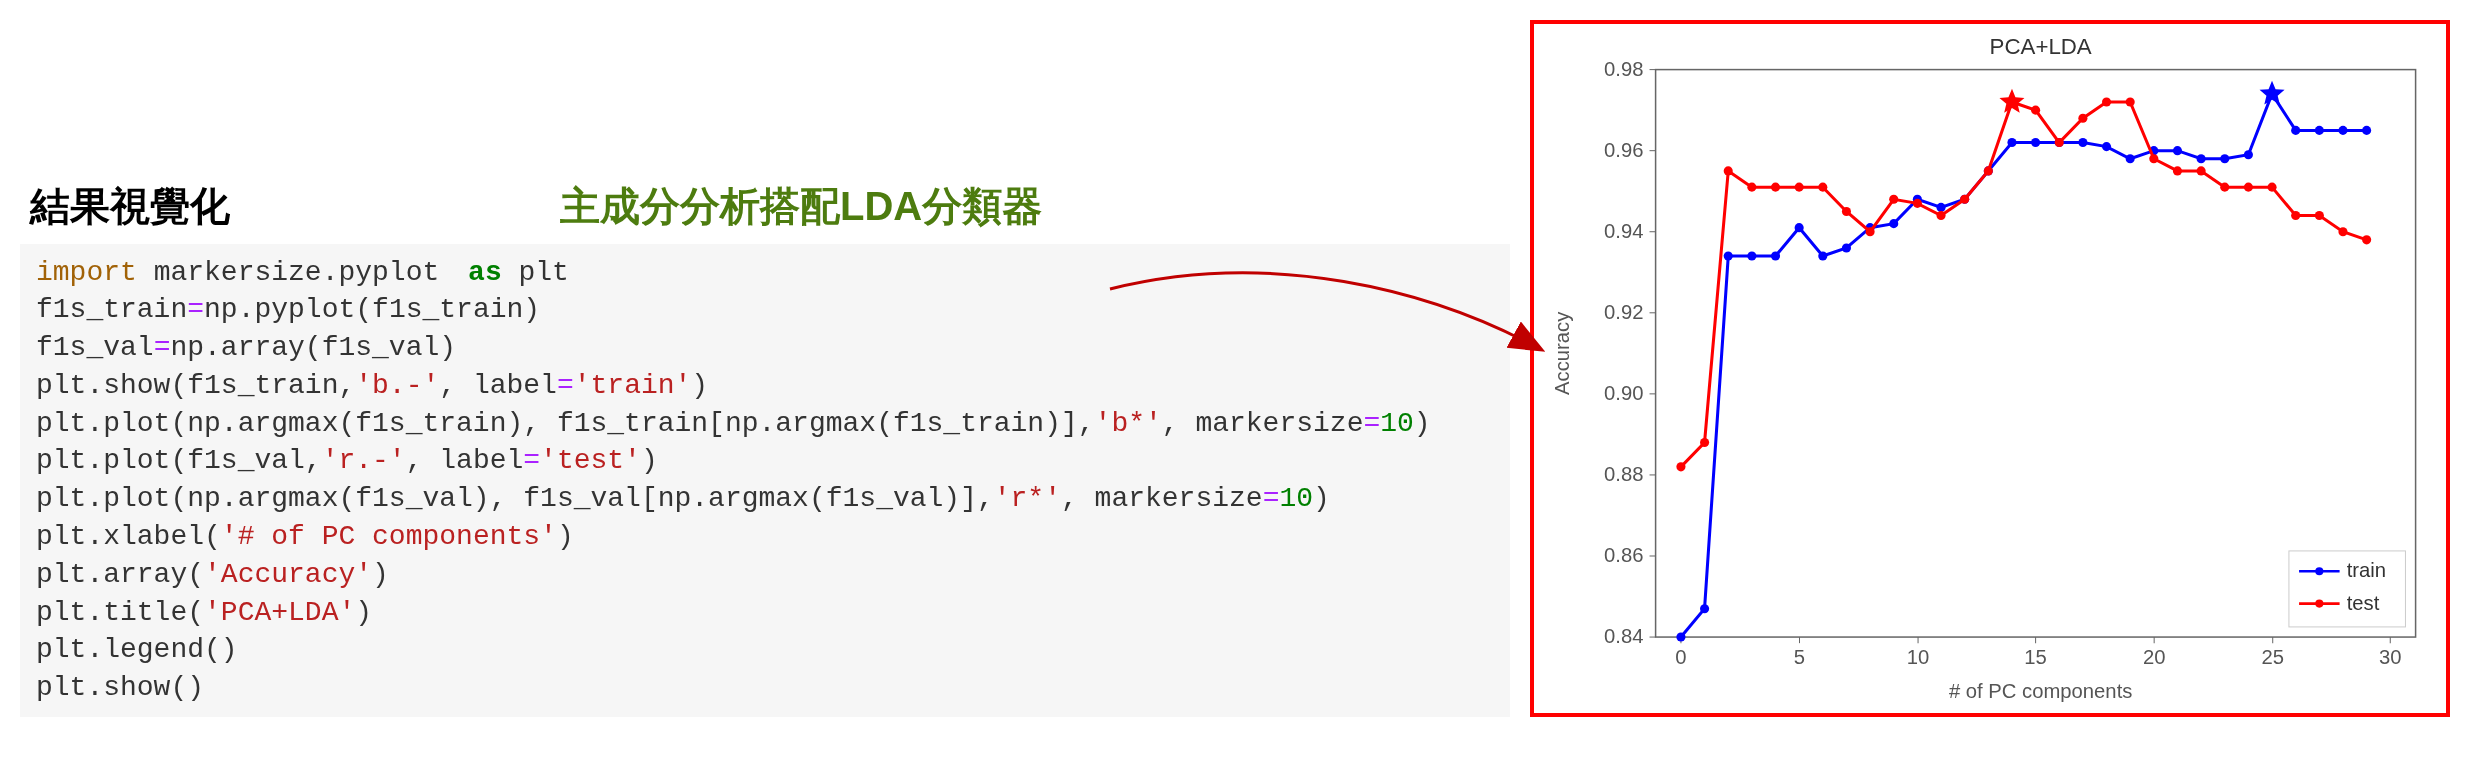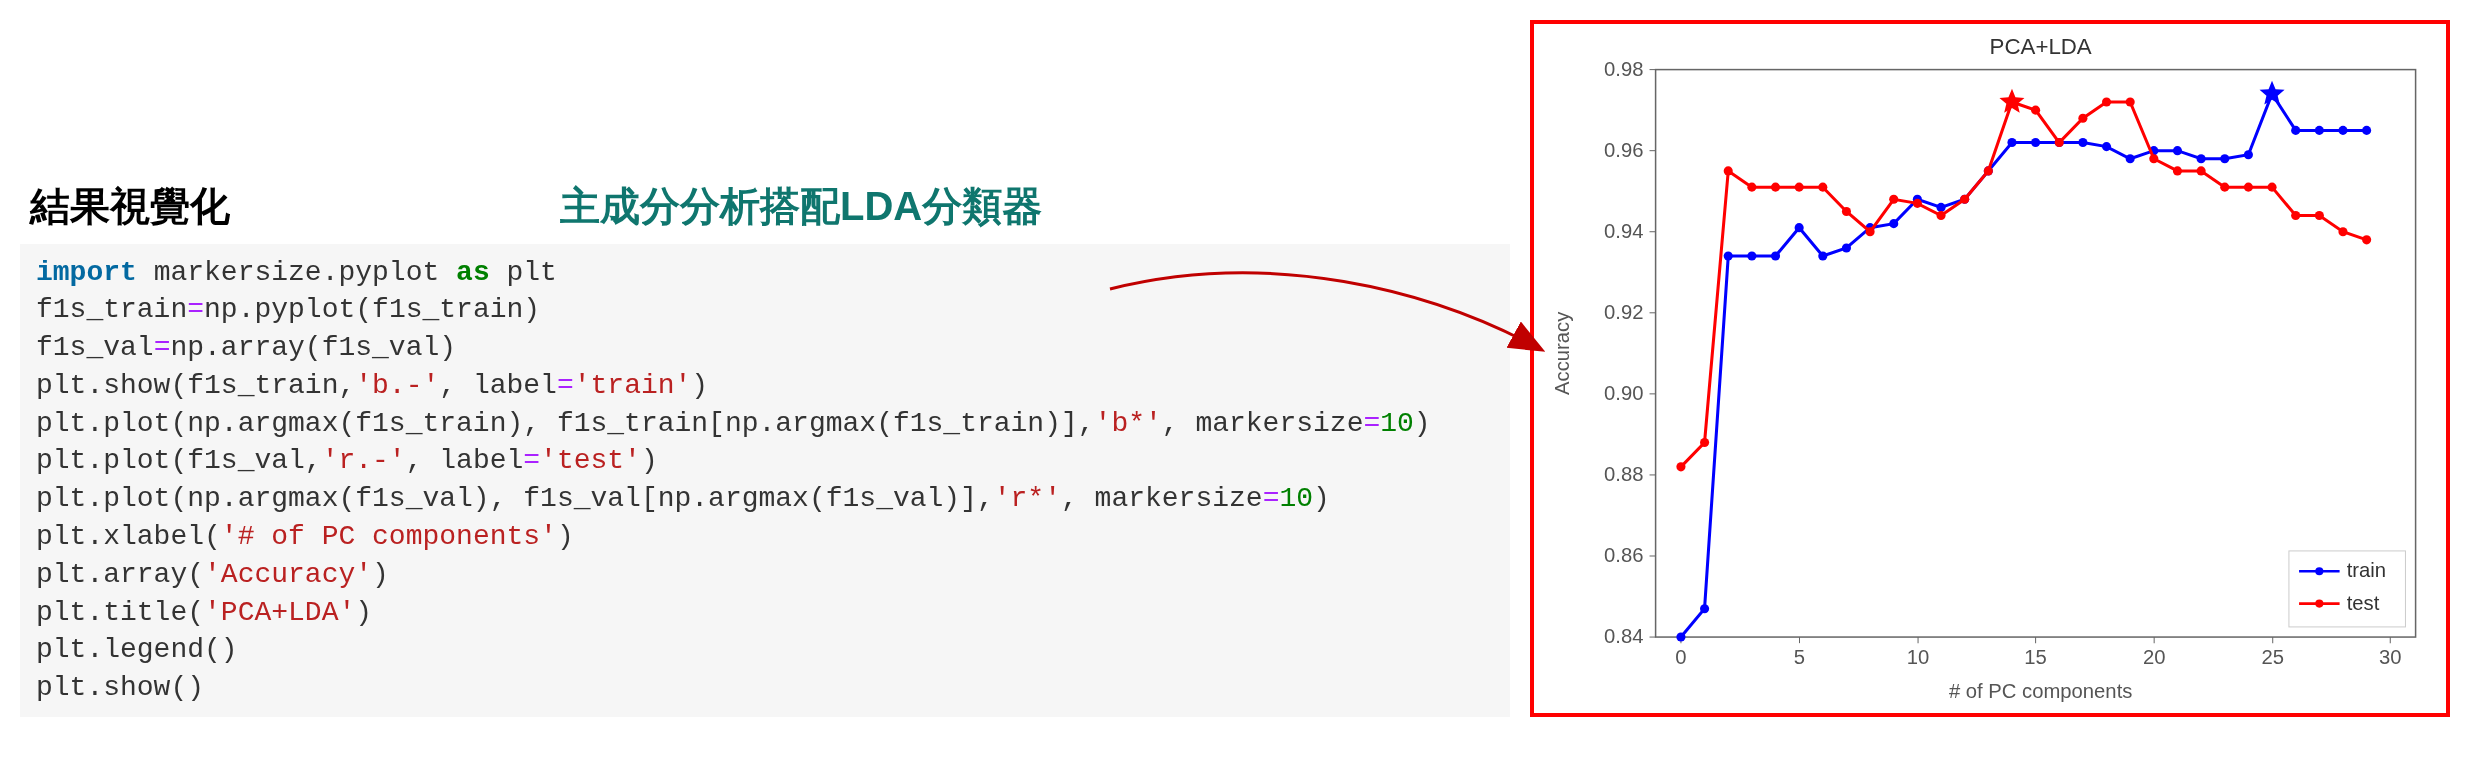--- a/index.html
+++ b/index.html
@@ -22,38 +22,38 @@
   .heading {
     font-size: 40px;
     font-weight: bold;
     color: #000;
     margin: 20px 0 10px 10px;
   }
   .annotation {
     position: absolute;
     top: 20px;
     left: 540px;
-    color: #0f766e;
+    color: #4d7c0f;
     font-weight: bold;
     font-size: 40px;
     line-height: 1.35;
     text-align: center;
     white-space: nowrap;
   }
   .code-block {
     background: #F6F6F6;
     padding: 10px 16px;
     font-family: "Courier New", monospace;
     font-size: 28px;
     line-height: 1.35;
     white-space: pre;
     color: #333;
   }
-  .k-import { color: #0369a1; font-weight: bold; }
-  .k-as { color: #008000; font-weight: bold; }
+  .k-import { color: #a16207; font-weight: normal; }
+  .k-as { color: #008000; font-weight: bold; margin-left: 12px; }
   .op { color: #AA22FF; }
   .str { color: #BA2121; }
   .num { color: #008000; }
 
   .arrow-wrap {
     position: absolute;
     top: 70px;
     left: 1070px;
     width: 460px;
     height: 140px;

